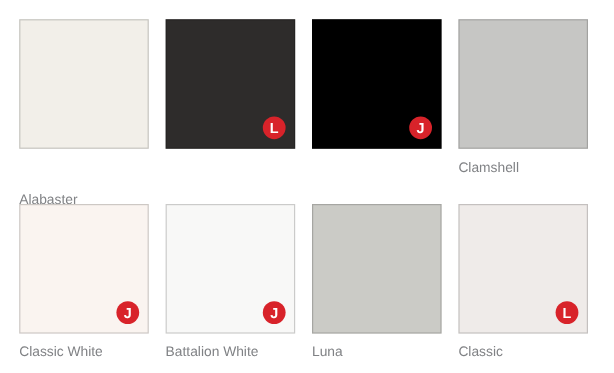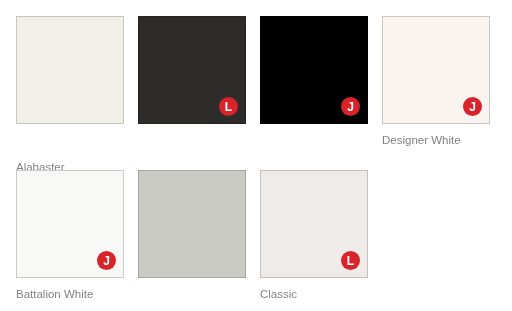--- a/index.html
+++ b/index.html
@@ -77,33 +77,38 @@
       <div class="swatch-chip" style="background: rgb(46, 44, 43); border-color: rgba(0, 0, 0, 0.18);">
         <span class="swatch-badge" style="background: rgb(216, 35, 42); color: rgb(255, 255, 255);">L</span>
       </div>
     </div>
     <div class="swatch-cell">
       <div class="swatch-chip" style="background: rgb(0, 0, 0); border-color: rgba(0, 0, 0, 0.18);">
         <span class="swatch-badge" style="background: rgb(216, 35, 42); color: rgb(255, 255, 255);">J</span>
       </div>
     </div>
     <div class="swatch-cell">
+      <div class="swatch-chip" style="background: rgb(198, 198, 196); border-color: rgba(0, 0, 0, 0.18);"></div>
+      <div class="swatch-label" style="color: rgb(128, 130, 133);">Clamshell</div>
+    </div>
+    <div class="swatch-cell">
       <div class="swatch-chip" style="background: rgb(250, 244, 240); border-color: rgba(0, 0, 0, 0.18);">
         <span class="swatch-badge" style="background: rgb(216, 35, 42); color: rgb(255, 255, 255);">J</span>
       </div>
-      <div class="swatch-label" style="color: rgb(128, 130, 133);">Designer White</div>
+      <div class="swatch-label" style="color: rgb(128, 130, 133);">Classic White</div>
     </div>
     <div class="swatch-cell">
       <div class="swatch-chip" style="background: rgb(248, 248, 247); border-color: rgba(0, 0, 0, 0.18);">
         <span class="swatch-badge" style="background: rgb(216, 35, 42); color: rgb(255, 255, 255);">J</span>
       </div>
       <div class="swatch-label" style="color: rgb(128, 130, 133);">Battalion White</div>
     </div>
     <div class="swatch-cell">
       <div class="swatch-chip" style="background: rgb(203, 203, 198); border-color: rgba(0, 0, 0, 0.18);"></div>
+      <div class="swatch-label" style="color: rgb(128, 130, 133);">Luna</div>
     </div>
     <div class="swatch-cell">
       <div class="swatch-chip" style="background: rgb(239, 235, 233); border-color: rgba(0, 0, 0, 0.18);">
         <span class="swatch-badge" style="background: rgb(216, 35, 42); color: rgb(255, 255, 255);">L</span>
       </div>
       <div class="swatch-label" style="color: rgb(128, 130, 133);">Classic</div>
     </div>
   </div>
 
 </body></html>

